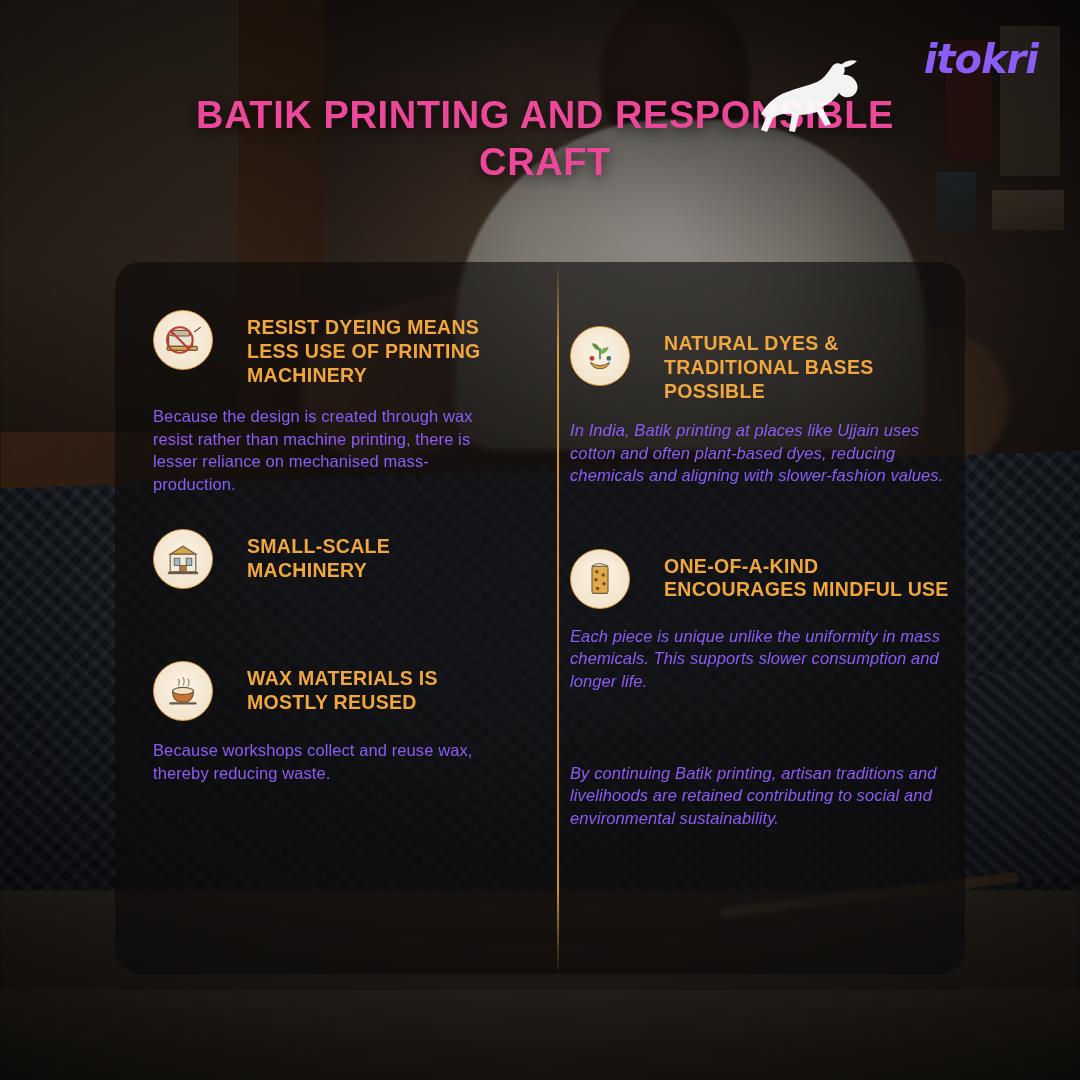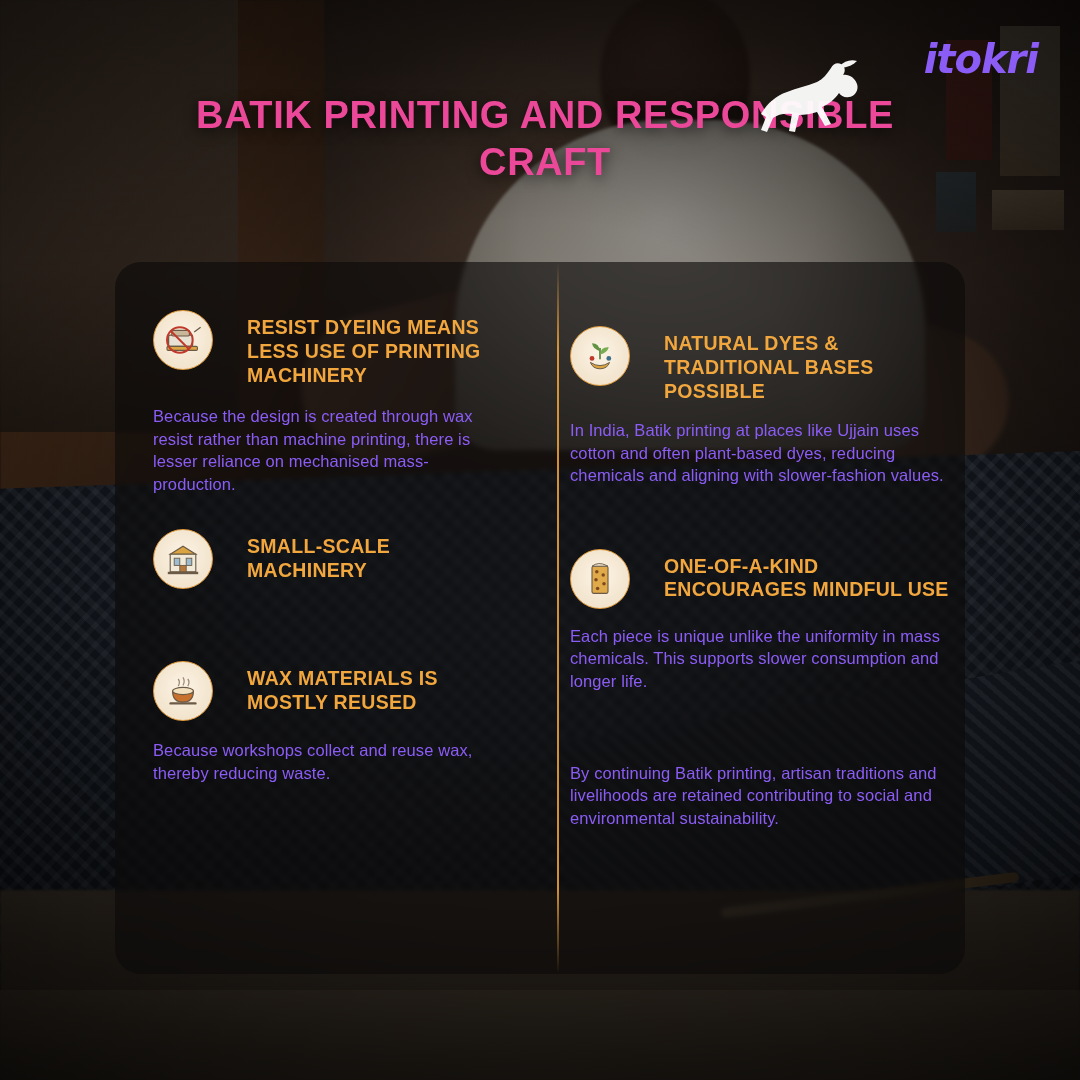--- a/index.html
+++ b/index.html
@@ -217,21 +217,21 @@
     letter-spacing: .3px;
     padding-top: 6px;
   }
   .item-body {
     color: #8b5cf6;
     font-size: 16.5px;
     line-height: 1.36;
     margin-top: 18px;
     letter-spacing: .1px;
   }
-  .col.right .item-body { margin-top: 16px; }
+  .col.right .item-body { margin-top: 16px; font-style: italic; }
 
   
   .col.left .item:nth-child(1) { margin-bottom: 34px; }
   .col.left .item:nth-child(2) { margin-bottom: 72px; }
   .col.right .item:nth-child(1) { margin-bottom: 62px; }
   .col.right .item:nth-child(2) { margin-bottom: 70px; }
   .col.right { padding-top: 64px; }
 </style>
 </head>
 <body>

